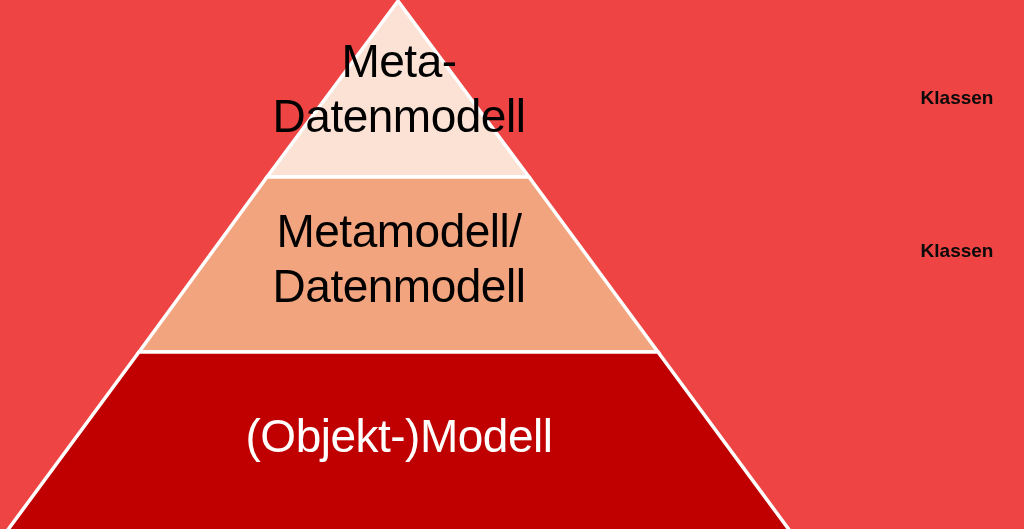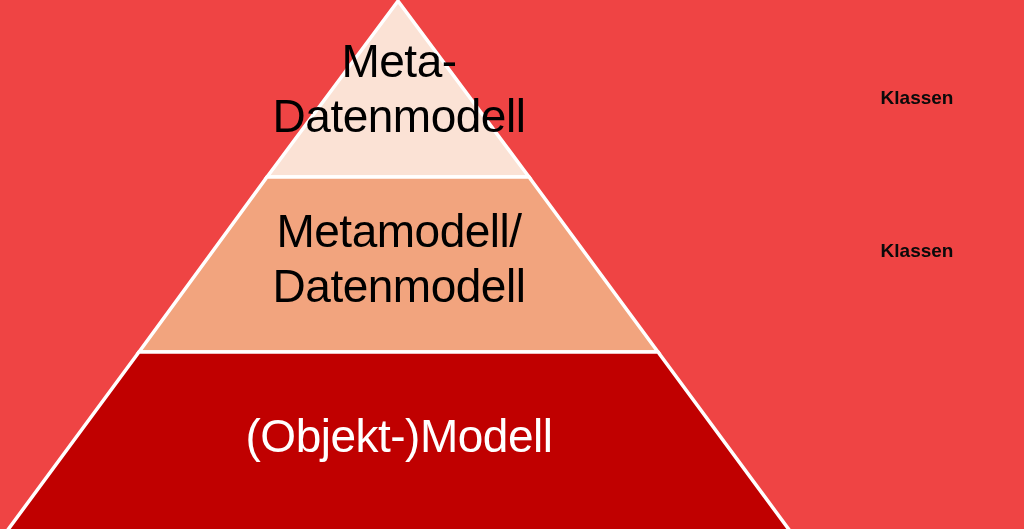--- a/index.html
+++ b/index.html
@@ -38,20 +38,21 @@
   .pyr-label.bottom-label { left: 399px; top: 409px; color: #ffffff; }
   .side-label {
     position: absolute;
     transform: translateX(-50%);
     text-align: left;
     font-size: 19px;
     line-height: 26px;
     font-weight: 700;
     color: #0a0a0a;
     white-space: nowrap;
+    margin-left: 40px;
   }
   .side-label.anno-1 { left: 917px; top: 85px; }
   .side-label.anno-2 { left: 917px; top: 238px; }
   .side-label.anno-3 { left: 917px; top: 419px; }
 </style>
 </head>
 <body>
 
 <div class="stage">
 

